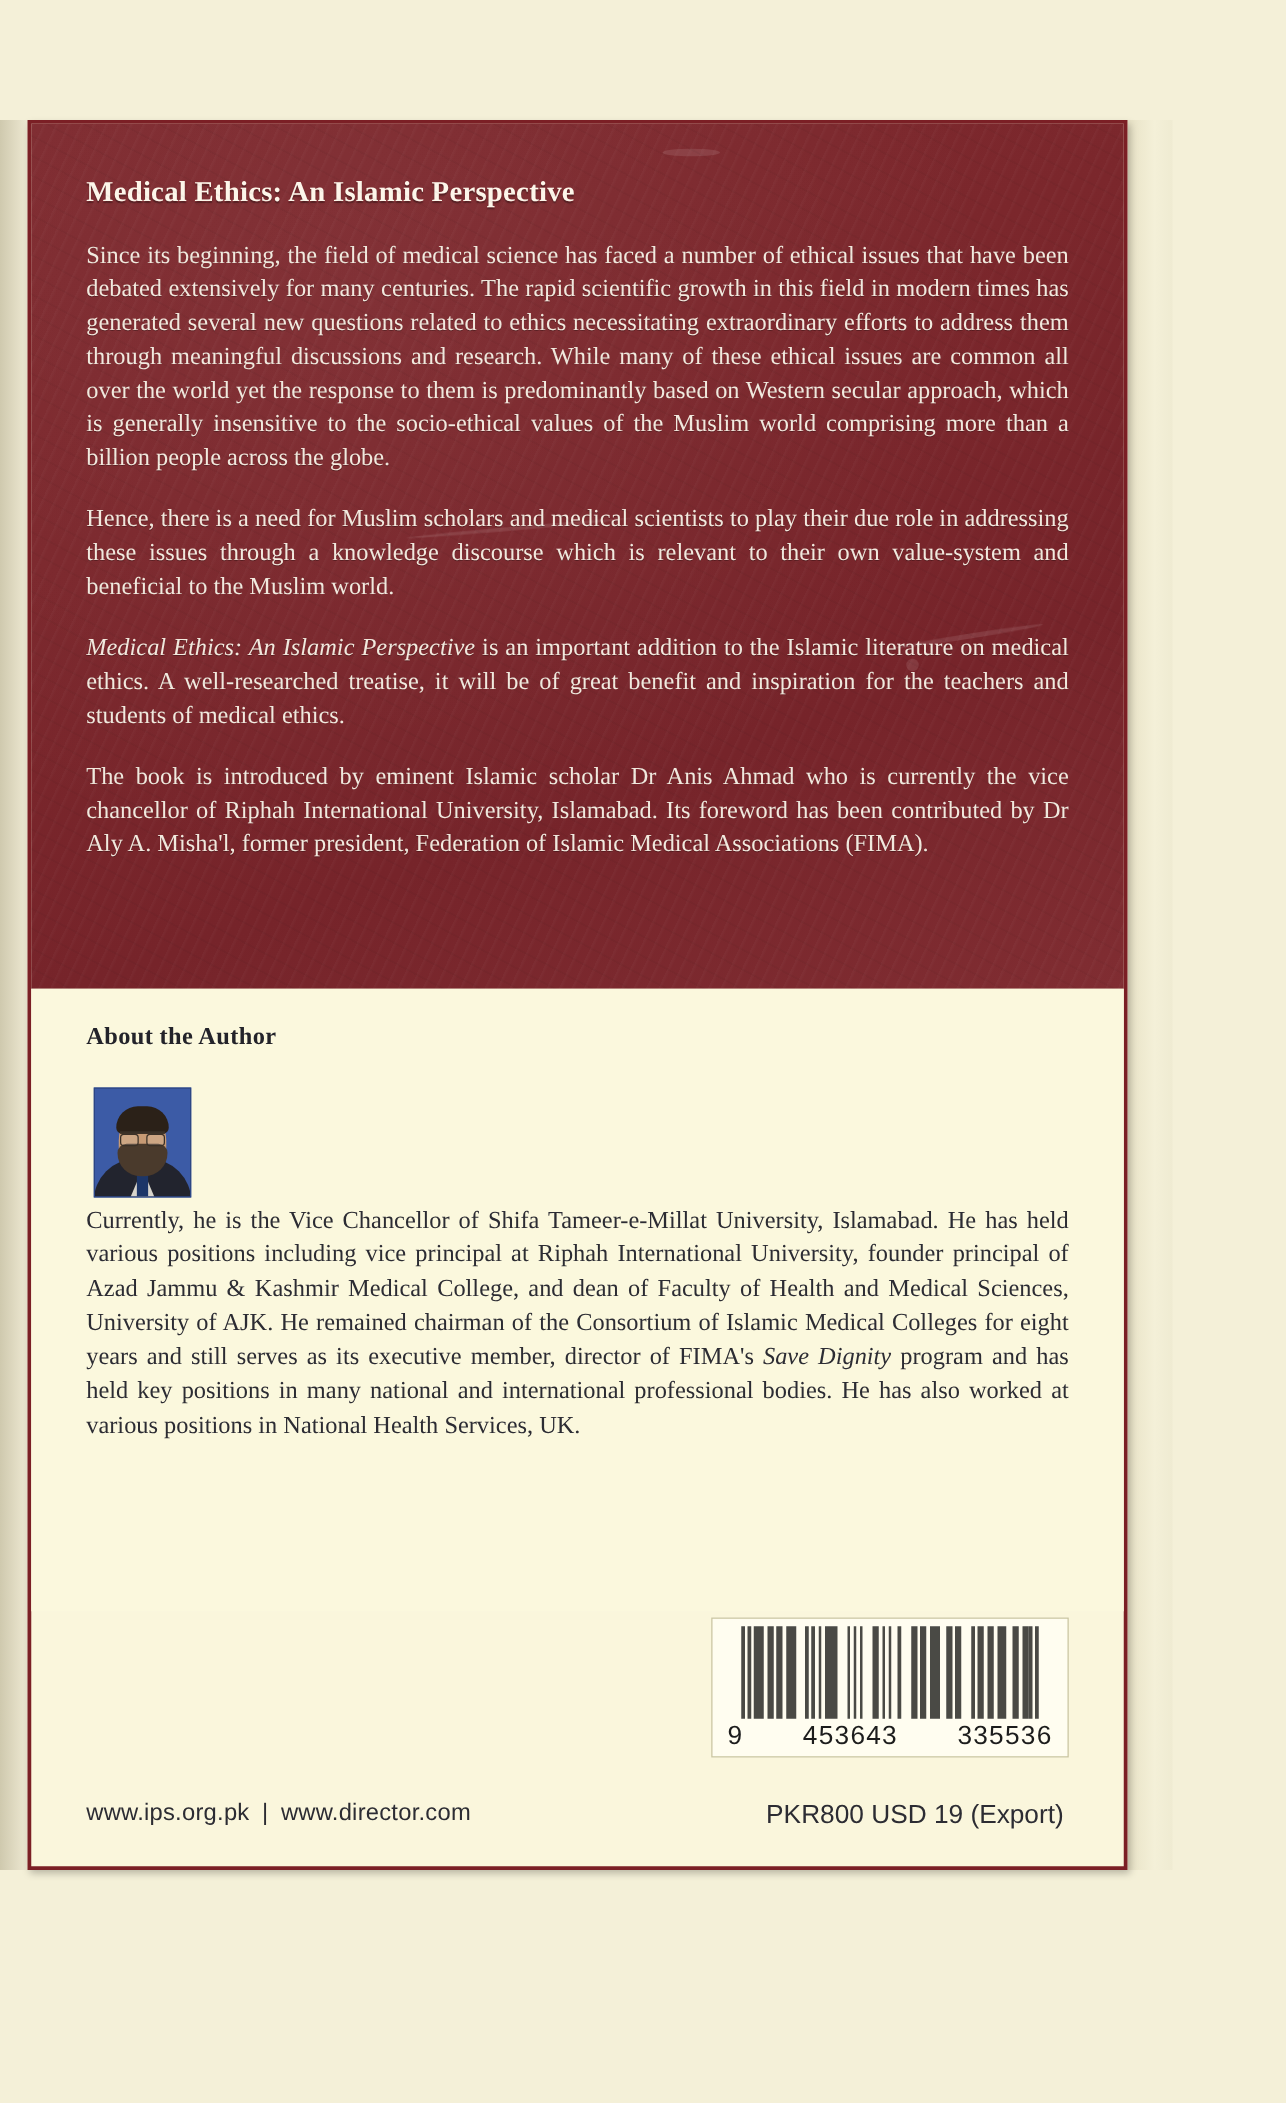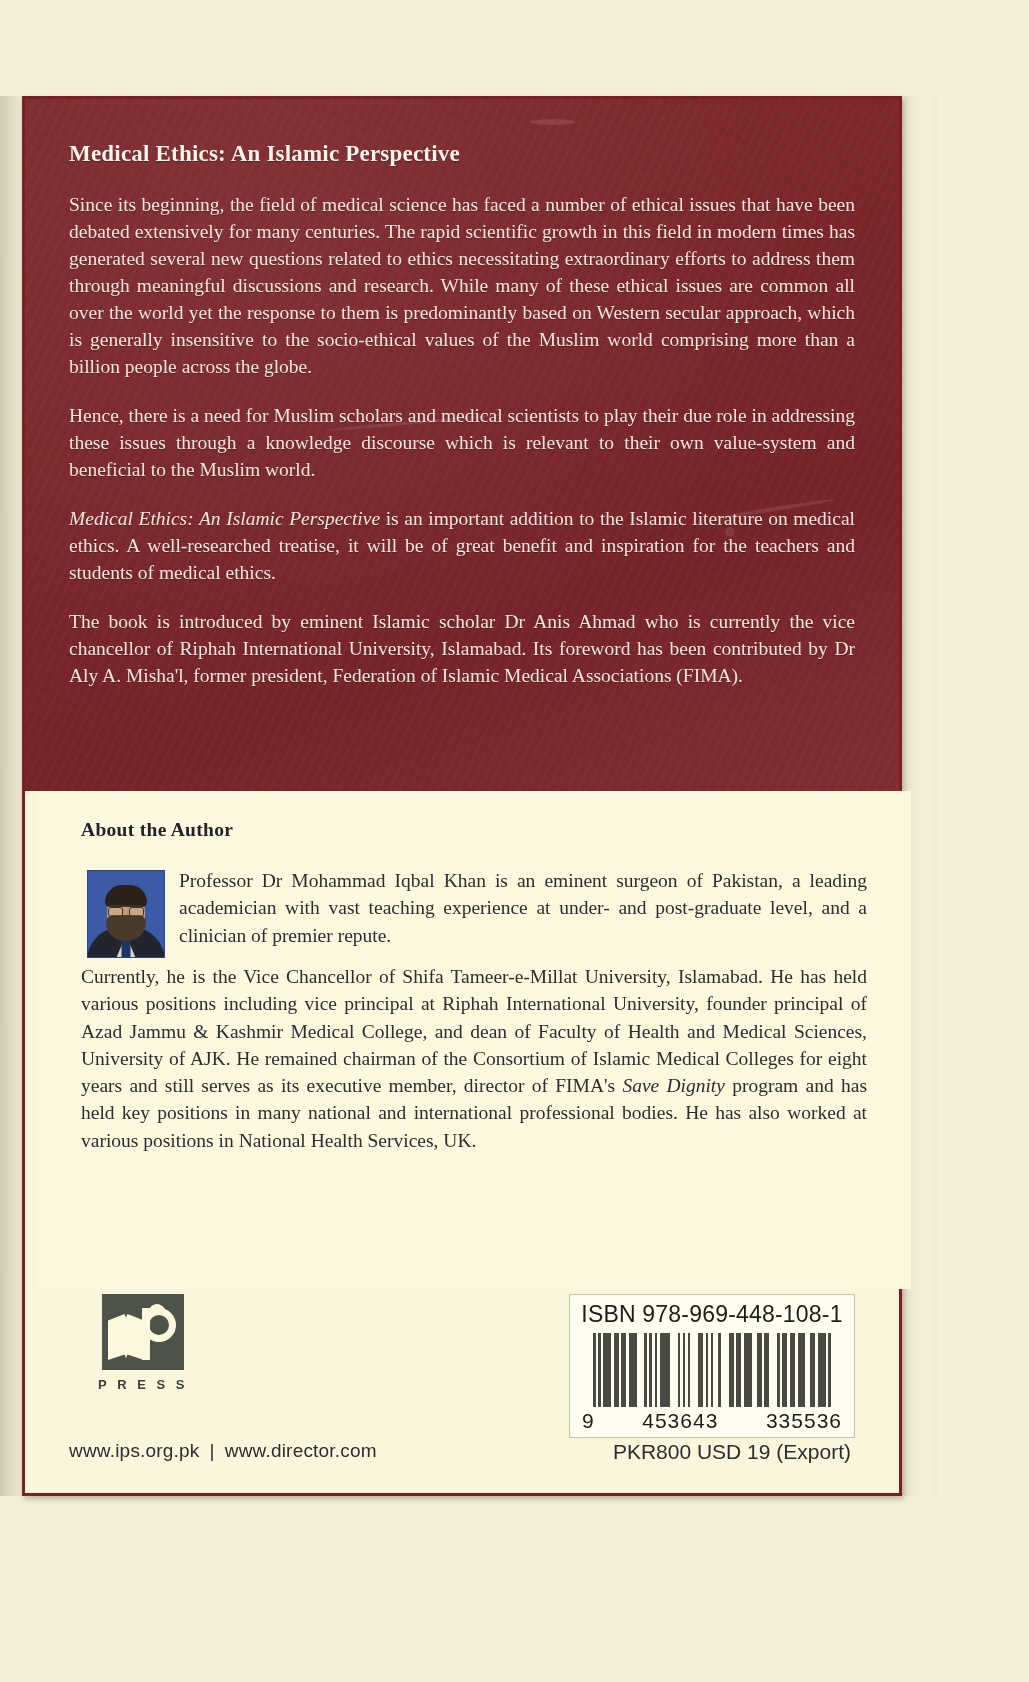--- a/index.html
+++ b/index.html
@@ -82,21 +82,21 @@
     margin-bottom: 22px;
     color: #f2e9de;
     text-shadow: 0 0.5px 0.5px rgba(0,0,0,0.28);
   }
   .blurb-p.tight { margin-bottom: 20px; }
   .blurb-p em { font-style: italic; }
 
   
   #author-panel {
     position: absolute;
-    left: 12px;
+    left: 0;
     top: 692px;
     width: 874px;
     height: 498px;
     background: #fbf8dd;
     padding: 28px 44px 0 44px;
     color: #2e2e33;
   }
 
   .author-heading {
     font-weight: bold;
@@ -364,47 +364,34 @@
     <div id="author-intro-row">
       <div id="author-photo">
         <div class="shoulders"></div>
         <div class="shirt"></div>
         <div class="tie"></div>
         <div class="face"></div>
         <div class="beard"></div>
         <div class="hair"></div>
         <div class="glasses"></div>
       </div>
-      <p class="author-p">Professor Dr Mohammad Iqbal Khan is an eminent surgeon of Pakistan, a leading academician with vast teaching experience at under- and post-graduate level, and a clinician of premier repute.</p>
     </div>
 
     <p class="author-p"><span>Currently, he is the Vice Chancellor of Shifa Tameer-e-Millat University, Islamabad. He has held various positions including vice principal at Riphah International University, founder principal of Azad Jammu &amp; Kashmir Medical College, and dean of Faculty of Health and Medical Sciences, University of AJK. He remained chairman of the Consortium of Islamic Medical Colleges for eight years and still serves as its executive member, director of FIMA's </span><em>Save Dignity</em><span> program and has held key positions in many national and international professional bodies. He has also worked at various positions in National Health Services, UK.</span></p>
 
   </section>
 
   <div id="footer">
 
-    <div id="ips-logo">
-      <div id="ips-mark">
-        <div class="book"></div>
-        <div class="mono">
-          <div class="ring"></div>
-          <div class="stem"></div>
-          <div class="scurve"></div>
-        </div>
-      </div>
-      <div id="ips-press-word">P R E S S</div>
-    </div>
 
     <div id="site-links">
       <span>www.ips.org.pk</span><span class="sep">|</span><span>www.director.com</span>
     </div>
 
     <div id="barcode-card">
-      <div id="isbn-text">ISBN 978-969-448-108-1</div>
       <div id="barcode-bars">
           <i style="width: 2.55914px;"></i>
           <i style="width: 2.55914px; background: transparent;"></i>
           <i style="width: 2.55914px;"></i>
           <i style="width: 2.55914px; background: transparent;"></i>
           <i style="width: 7.67742px;"></i>
           <i style="width: 2.55914px; background: transparent;"></i>
           <i style="width: 5.11828px;"></i>
           <i style="width: 2.55914px; background: transparent;"></i>
           <i style="width: 5.11828px;"></i>

